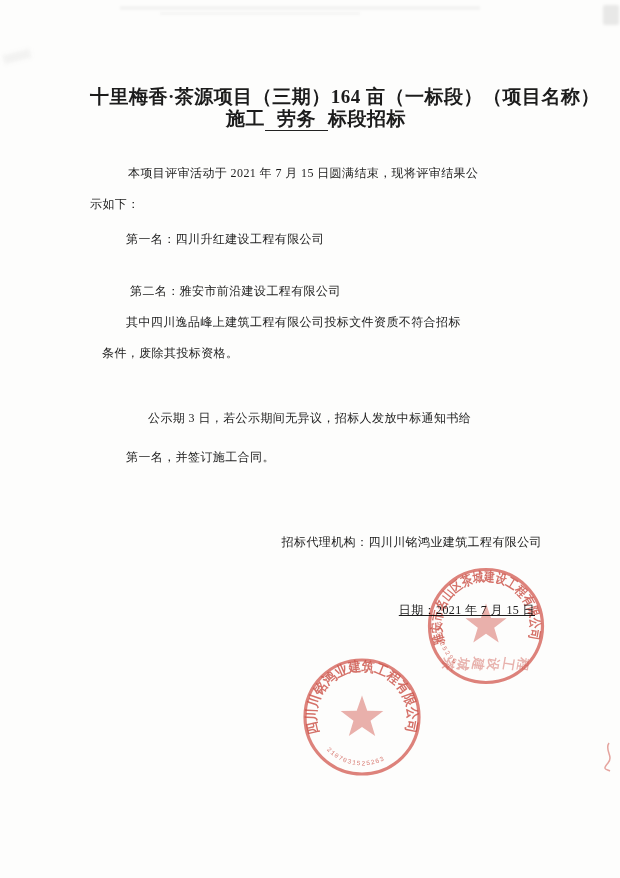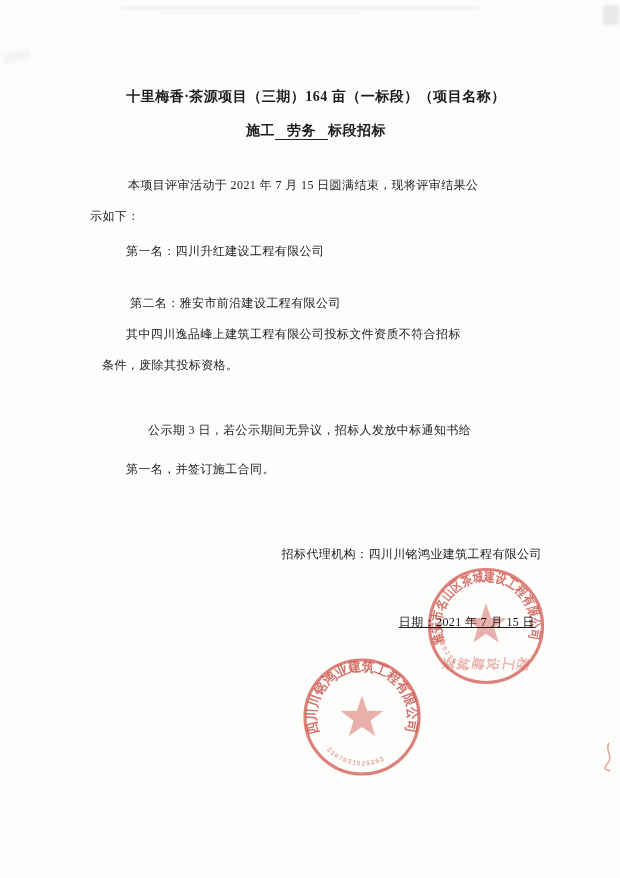--- a/index.html
+++ b/index.html
@@ -11,24 +11,24 @@
     font-family:"Liberation Serif","DejaVu Serif",serif;
     color:#1c1c1c;
   }
   .page{
     position:absolute;inset:0;
     padding:86px 78px 0 90px;
     box-sizing:border-box;
   }
   .title-line{
     display:block;white-space:nowrap;text-align:center;
-    font-size:14px;font-weight:bold;line-height:22px;height:22px;
+    font-size:19px;font-weight:bold;line-height:22px;height:22px;
     letter-spacing:.5px;
   }
-  .title-line2{margin-top:12px;}
+  .title-line2{}
   .u-seg{border-bottom:1.6px solid #222;padding:0 12px 1px 12px;}
   .line{
     display:block;white-space:nowrap;
     font-size:12px;line-height:31px;height:31px;
     letter-spacing:.4px;
   }
   .ind-38{margin-left:38px;}
   .ind-36{margin-left:36px;}
   .ind-40{margin-left:40px;}
   .ind-58{margin-left:58px;}

